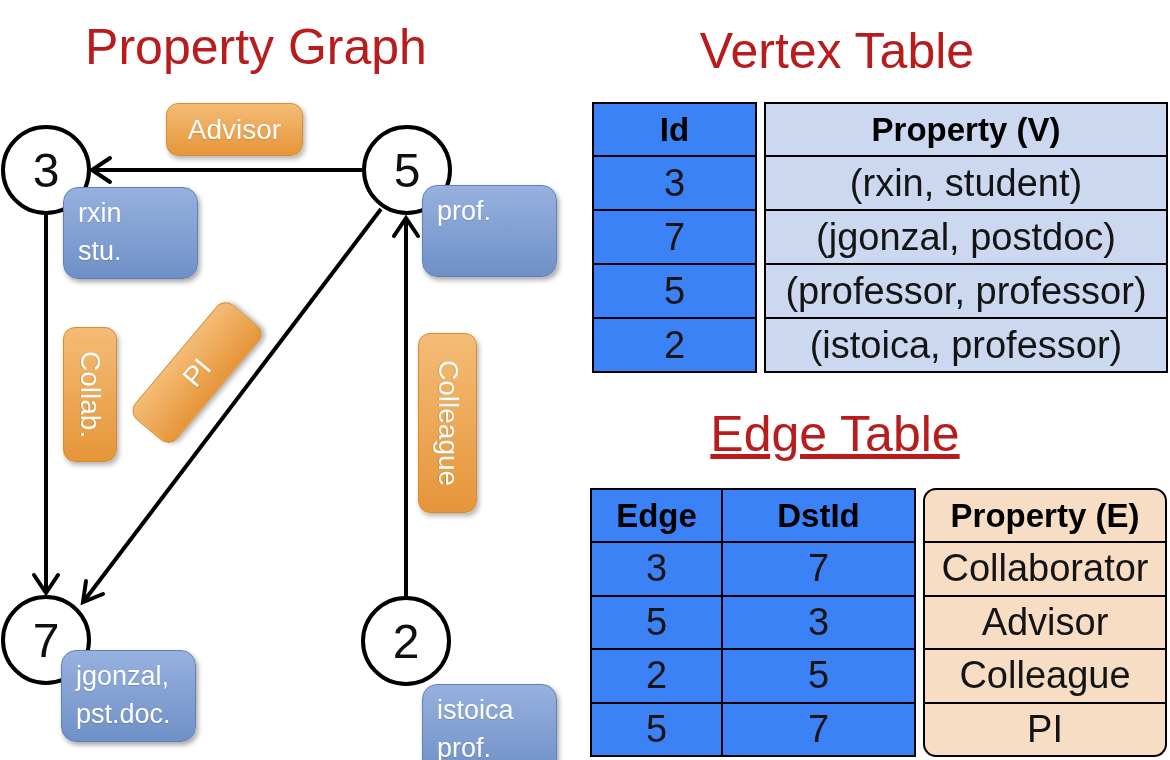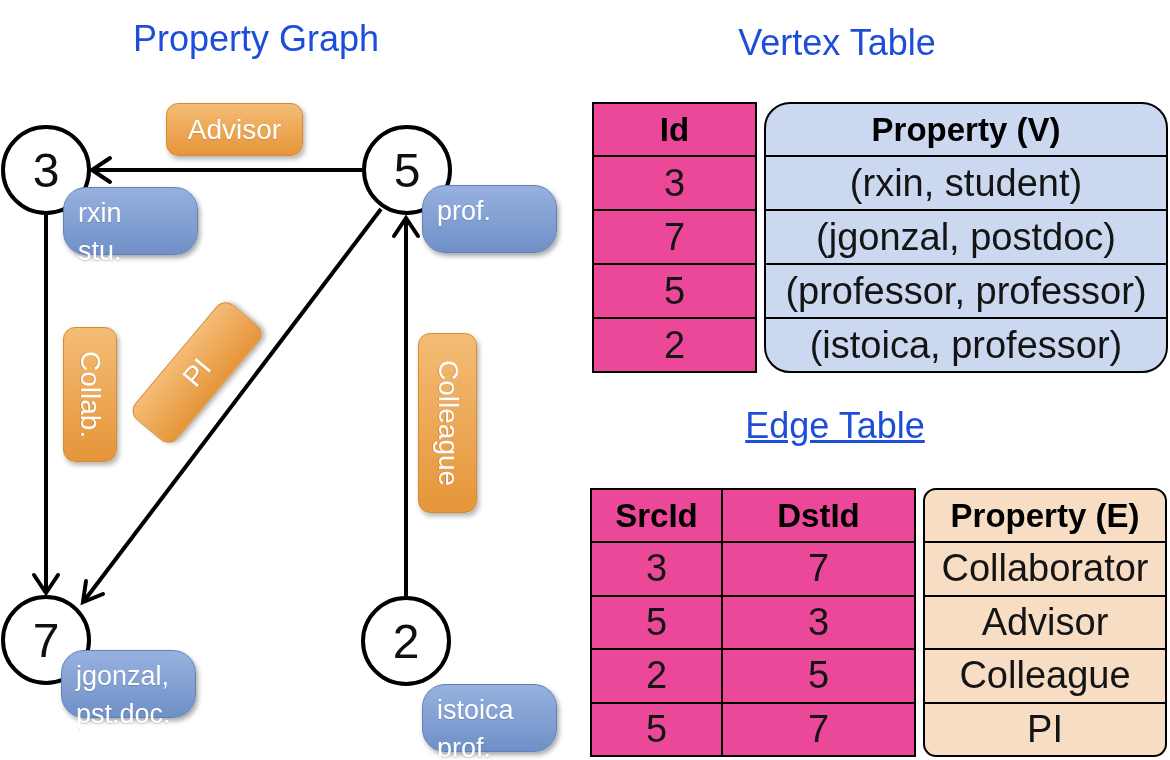--- a/index.html
+++ b/index.html
@@ -1,43 +1,43 @@
 <!DOCTYPE html>
 <html><head>
 <meta charset="utf-8">
 <style>
   * { margin:0; padding:0; box-sizing:border-box; }
   html,body { width:1170px; height:760px; background:#fff; overflow:hidden;
     font-family:"Liberation Sans", sans-serif; }
   .stage { position:relative; width:1170px; height:760px; background:#fff; }
 
-  .big-title { position:absolute; text-align:center; font-size:36px; font-weight:300;
-    color:#1d4ed8; letter-spacing:0px; }
+  .big-title { position:absolute; text-align:center; font-size:50px; font-weight:300;
+    color:#b91c1c; letter-spacing:0px; }
 
   
   svg.edges { position:absolute; left:0; top:0; }
 
   .node-circle { position:absolute; width:90px; height:90px; border:4px solid #000;
     border-radius:50%; background:#fff; display:flex; align-items:center; justify-content:center;
     font-size:48px; font-weight:300; color:#101010; }
 
   .elabel { position:absolute; display:flex; align-items:center; justify-content:center;
     background:linear-gradient(#f4bc76, #e69539); border:1.5px solid #d78c2e;
     border-radius:12px; color:#fff; font-size:28px; font-weight:400;
     box-shadow:2px 3px 5px rgba(0,0,0,0.30); text-shadow:0 1px 1px rgba(0,0,0,0.15); }
   .elabel.vertical { writing-mode:vertical-rl; }
 
-  .vbox { position:absolute; width:135px; height:68px; border-radius:23px;
+  .vbox { position:absolute; width:135px; height:92px; border-radius:15px;
     background:linear-gradient(#97b1df, #6f90c7); border:1.5px solid #6080bb;
     color:#fff; font-size:27px; line-height:38px; padding:6px 0 0 14px;
     box-shadow:2px 3px 5px rgba(0,0,0,0.35); text-shadow:0 1px 1px rgba(0,0,0,0.15); }
 
   
   .tbl-wrap { position:absolute; display:flex; }
-  .subtbl { border:2.5px solid #000; display:grid; background:#ec4899; }
+  .subtbl { border:2.5px solid #000; display:grid; background:#3b82f6; }
   .cell { display:flex; align-items:center; justify-content:center;
     font-size:38px; font-weight:300; color:#141414; border-top:2.5px solid #000; }
   .cell.first { border-top:none; }
   .cell.hdr { font-size:33px; font-weight:bold; color:#000; }
   .cell.colsep { border-left:2.5px solid #000; }
   .gapcol { width:7px; background:#fff; }
 </style>
 </head>
 <body>
 
@@ -98,34 +98,34 @@
 
   <div class="tbl-wrap" style="left:592px; top:102px;">
     <div class="subtbl" style="width:165px; height:271px; grid-template-rows:51px 1fr 1fr 1fr 1fr;">
       <div class="cell hdr first">Id</div>
       <div class="cell">3</div>
       <div class="cell">7</div>
       <div class="cell">5</div>
       <div class="cell">2</div>
     </div>
     <div class="gapcol"></div>
-    <div class="subtbl" style="width:404px; height:271px; grid-template-rows:51px 1fr 1fr 1fr 1fr; background:#CBD8F0;border-radius:26px;">
+    <div class="subtbl" style="width:404px; height:271px; grid-template-rows:51px 1fr 1fr 1fr 1fr; background:#CBD8F0;">
       <div class="cell hdr first">Property (V)</div>
       <div class="cell">(rxin, student)</div>
       <div class="cell">(jgonzal, postdoc)</div>
       <div class="cell">(professor, professor)</div>
       <div class="cell">(istoica, professor)</div>
     </div>
   </div>
 
   <div class="big-title" style="left:575px; top:405px; width:520px;text-decoration:underline;">Edge Table</div>
 
   <div class="tbl-wrap" style="left:590px; top:488px;">
     <div class="subtbl" style="width:326px; height:269px; grid-template-columns:129px 1fr; grid-template-rows:51px 1fr 1fr 1fr 1fr;">
-      <div class="cell hdr first">SrcId</div>
+      <div class="cell hdr first">Edge</div>
       <div class="cell hdr first colsep">DstId</div>
       <div class="cell">3</div>
       <div class="cell colsep">7</div>
       <div class="cell">5</div>
       <div class="cell colsep">3</div>
       <div class="cell">2</div>
       <div class="cell colsep">5</div>
       <div class="cell">5</div>
       <div class="cell colsep">7</div>
     </div>

